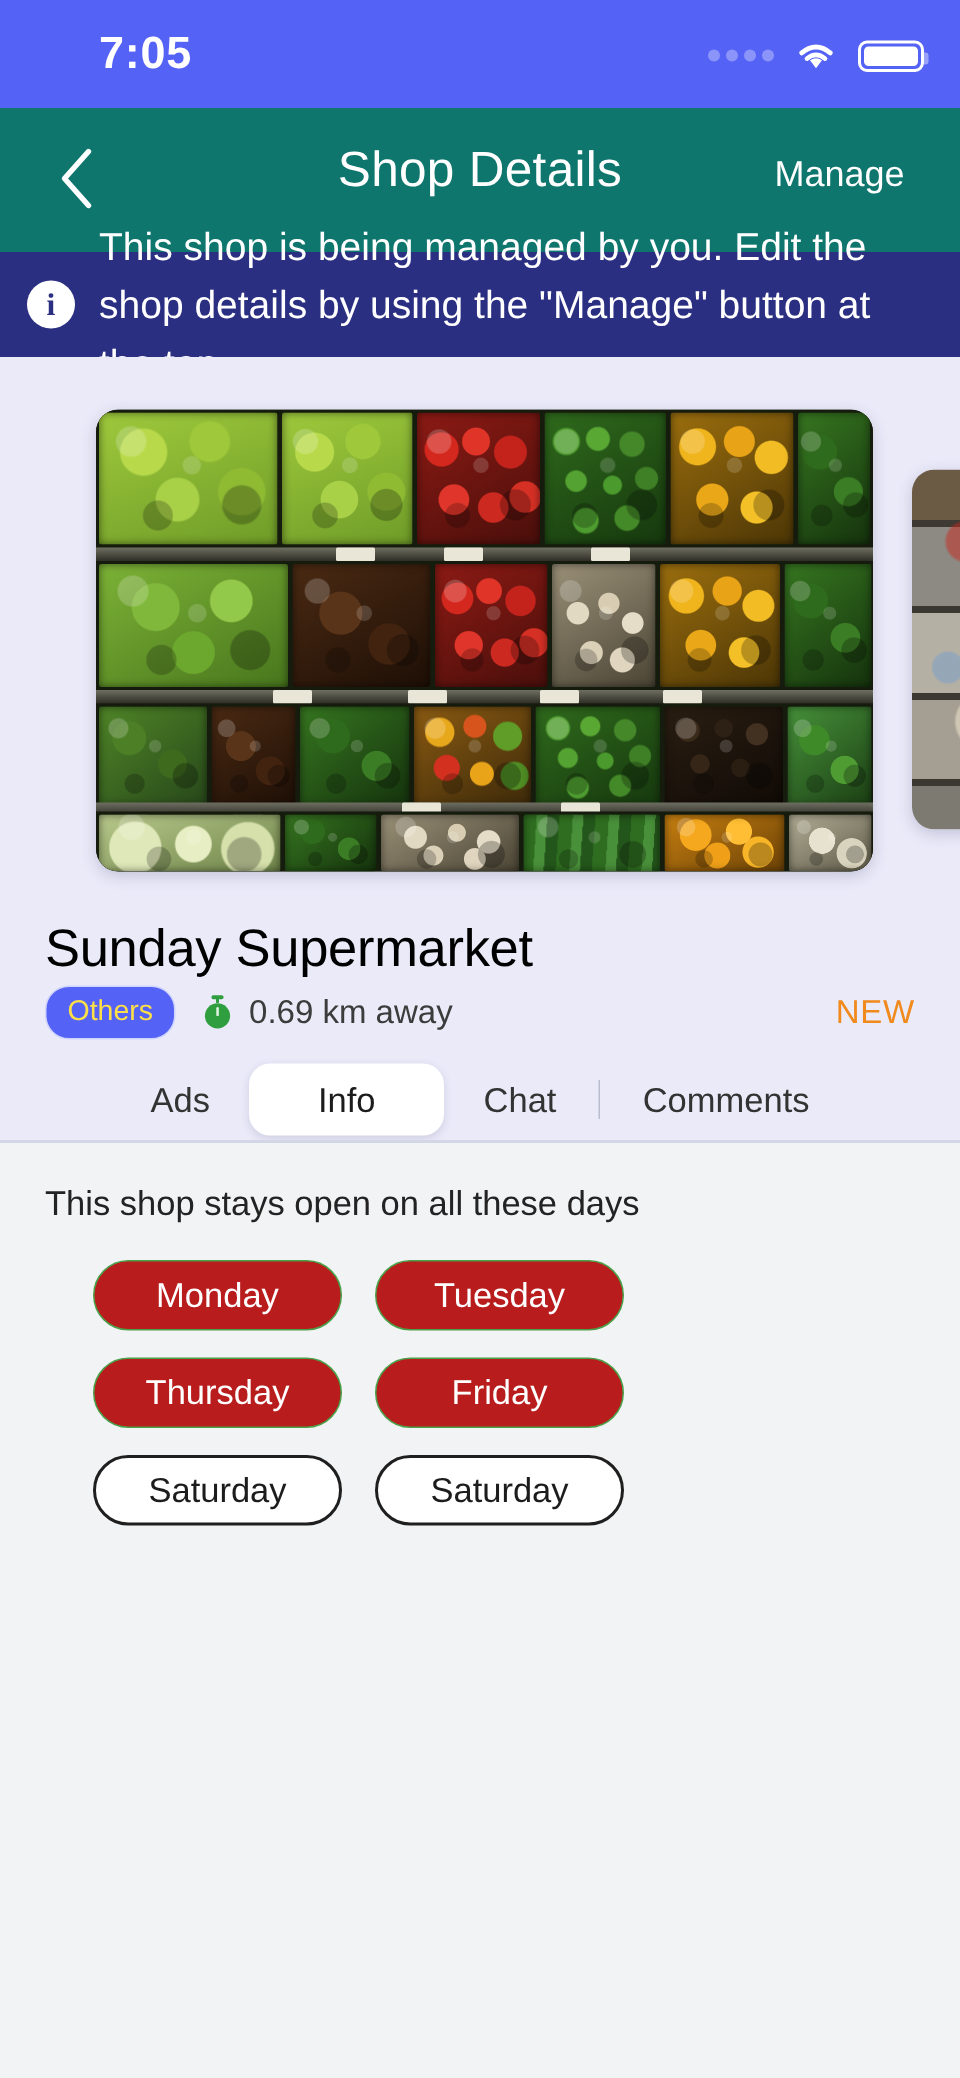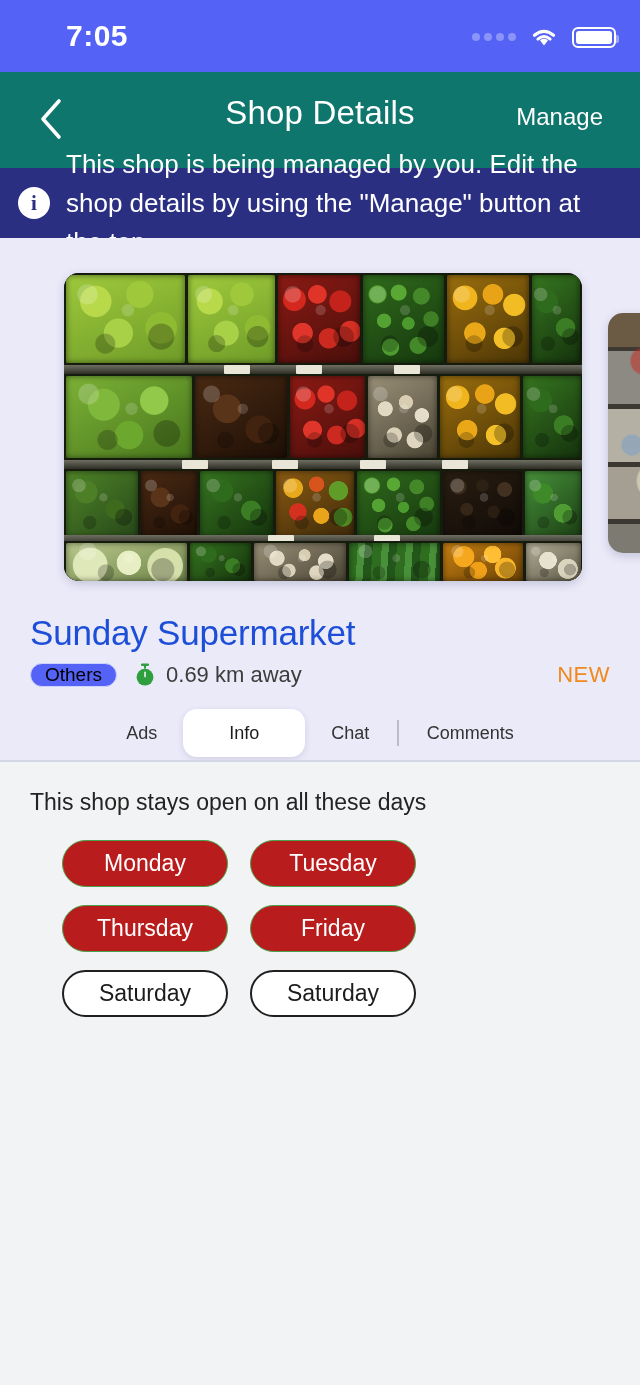--- a/index.html
+++ b/index.html
@@ -330,39 +330,39 @@
       radial-gradient(circle at 40% 70%, rgba(235,225,200,0.6) 0 10%, transparent 11%),
       radial-gradient(circle at 72% 88%, rgba(220,140,40,0.45) 0 7%, transparent 8%),
       radial-gradient(circle at 20% 55%, rgba(90,150,220,0.35) 0 6%, transparent 7%);
   }
 
   
   .shop-title {
     position: absolute;
     left: 30px; top: 375px;
     font-size: 35px;
-    color: #1d4ed8;
+    color: #000000;
     letter-spacing: -0.2px;
   }
   .meta-row {
     position: absolute;
     left: 30px; top: 420px;
     width: 580px;
     height: 34px;
     display: flex;
     align-items: center;
   }
   .badge-others {
-    height: 24px;
+    height: 36px;
     padding: 0 14px;
     border-radius: 16px;
     background: #5562f6;
     border: 1.5px solid #cfd4ff;
     box-sizing: border-box;
-    color: #000000;
+    color: #fde047;
     font-size: 19px;
     display: flex;
     align-items: center;
     cursor: pointer;
   }
   .timer-icon {
     margin-left: 17px;
     display: block;
   }
   .distance {
@@ -381,21 +381,21 @@
   .tabs {
     position: absolute;
     left: 0; top: 470px;
     width: 640px;
     height: 50px;
     display: flex;
     align-items: center;
     justify-content: center;
   }
   .tab {
-    font-size: 18px;
+    font-size: 23px;
     color: #333333;
     padding: 0 26px;
     cursor: pointer;
     white-space: nowrap;
   }
   .tab.active {
     background: #ffffff;
     border-radius: 14px;
     height: 48px;
     line-height: 48px;

